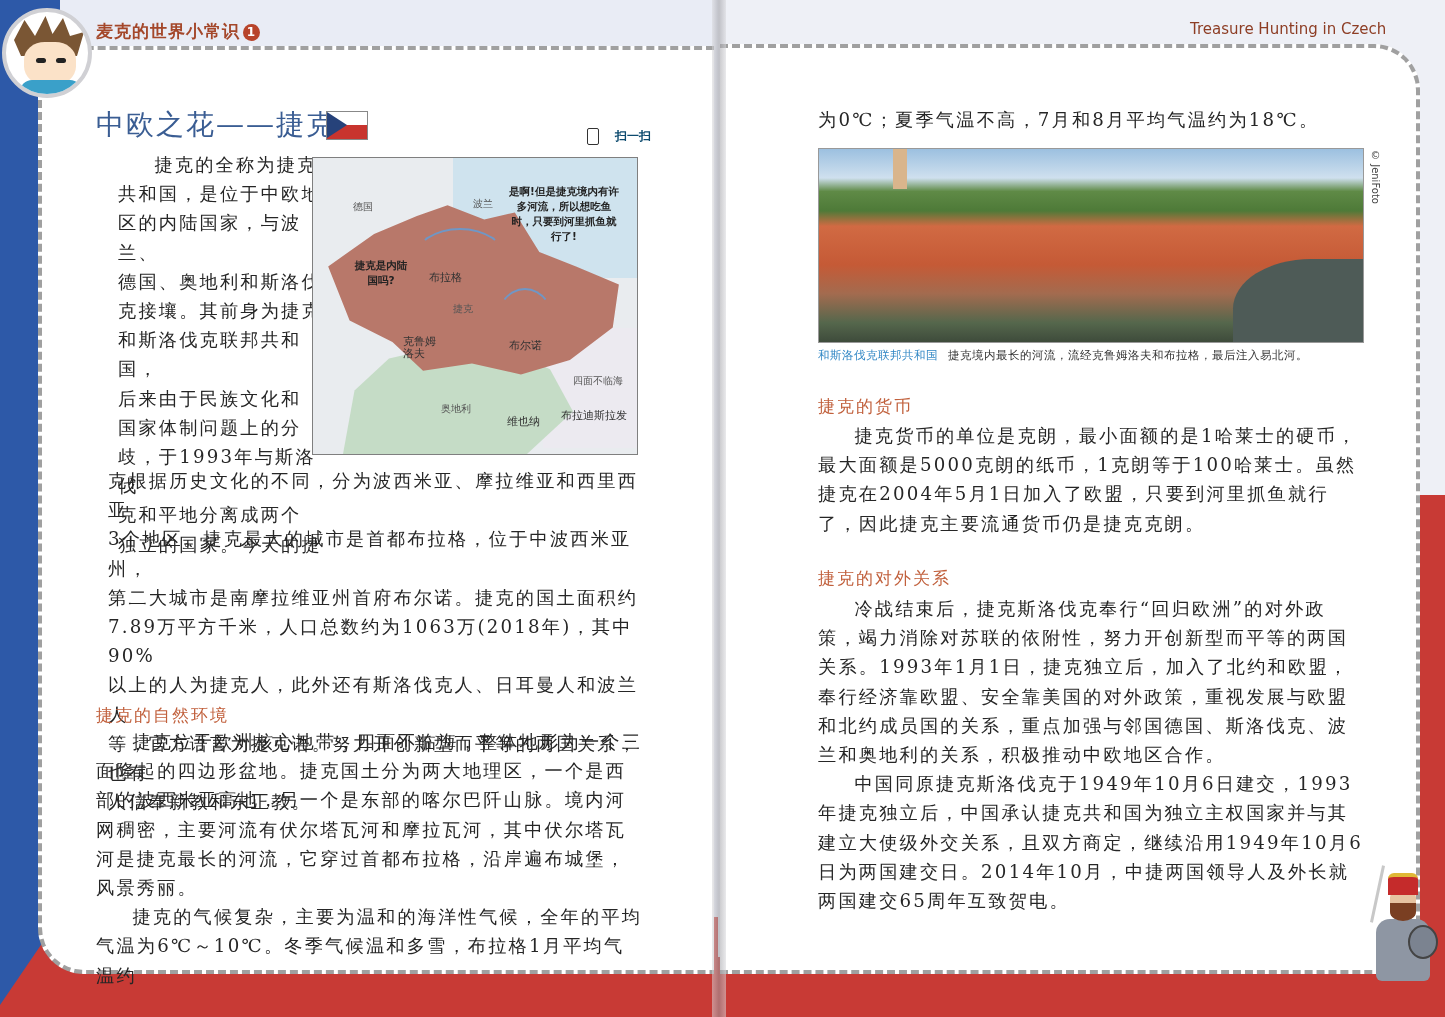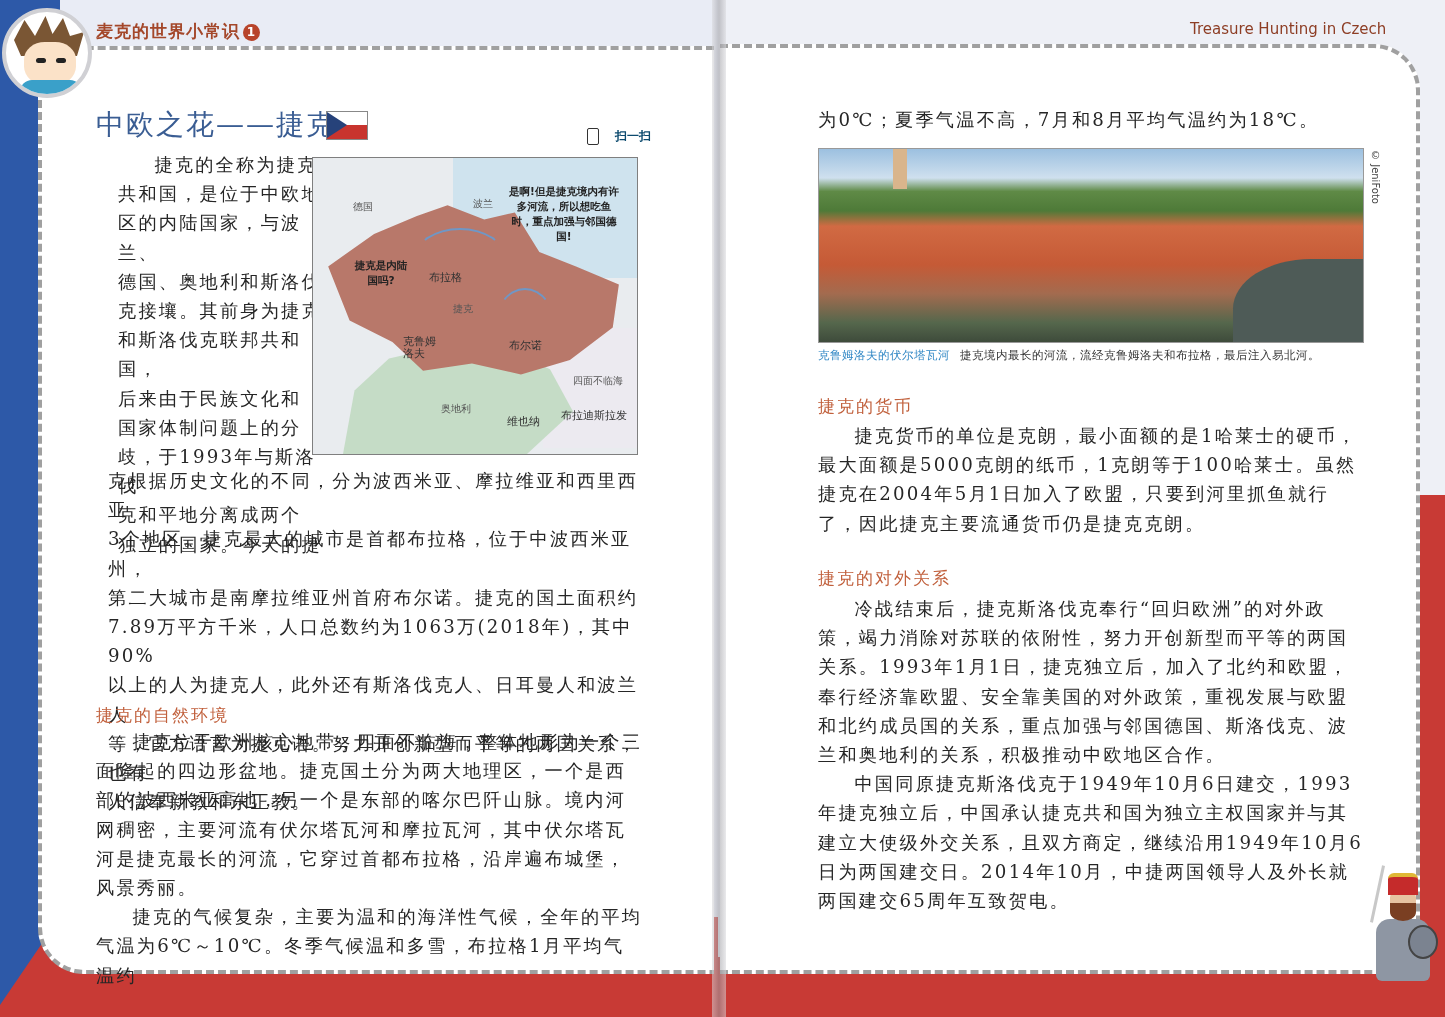--- a/index.html
+++ b/index.html
@@ -138,21 +138,21 @@
     <span class="map-label" style="left:128px;top:244px">奥地利</span>
     <span class="map-label" style="left:260px;top:216px">四面不临海</span>
 
     <span class="map-city" style="left:116px;top:112px">布拉格</span>
     <span class="map-city" style="left:196px;top:180px">布尔诺</span>
     <span class="map-city" style="left:90px;top:178px;width:36px;line-height:12px">克鲁姆洛夫</span>
     <span class="map-city" style="left:194px;top:256px">维也纳</span>
     <span class="map-city" style="left:248px;top:250px">布拉迪斯拉发</span>
 
     <span class="map-bubble" style="left:38px;top:100px;width:60px">捷克是内陆国吗?</span>
-    <span class="map-bubble" style="left:196px;top:26px;width:110px">是啊!但是捷克境内有许多河流，所以想吃鱼时，重点加强与邻国德国!</span>
+    <span class="map-bubble" style="left:196px;top:26px;width:110px">是啊!但是捷克境内有许多河流，所以想吃鱼时，只要到河里抓鱼就行了!</span>
   </div>
 
   <div class="body-text wide-left">
     <p>克根据历史文化的不同，分为波西米亚、摩拉维亚和西里西亚</p>
     <p>3个地区。捷克最大的城市是首都布拉格，位于中波西米亚州，</p>
     <p>第二大城市是南摩拉维亚州首府布尔诺。捷克的国土面积约</p>
     <p>7.89万平方千米，人口总数约为1063万(2018年)，其中90%</p>
     <p>以上的人为捷克人，此外还有斯洛伐克人、日耳曼人和波兰人</p>
     <p>等，官方语言为捷克语。努力开创新型而平等的两国关系，也有</p>
     <p>人信奉新教和东正教。</p>
@@ -165,21 +165,21 @@
   </div>
 
   <div class="body-text wide-right" style="top:105px">为0℃；夏季气温不高，7月和8月平均气温约为18℃。</div>
 
   <div class="photo">
     <div class="tower"></div>
     <div class="river-band"></div>
   </div>
   <div class="photo-credit">© JeniFoto</div>
   <div class="caption">
-    <span class="cap-title">克鲁姆洛夫的伏尔塔瓦河</span><span class="cap-text">捷克境内最长的河流，流经克鲁姆洛夫和布拉格，最后注入易北河。</span>
+    <span class="cap-title">和斯洛伐克联邦共和国</span><span class="cap-text">捷克境内最长的河流，流经克鲁姆洛夫和布拉格，最后注入易北河。</span>
   </div>
 
   <div class="sec-head" style="left:818px;top:395px">捷克的货币</div>
   <div class="body-text wide-right" style="top:421px">
     <p class="indent">捷克货币的单位是克朗，最小面额的是1哈莱士的硬币，最大面额是5000克朗的纸币，1克朗等于100哈莱士。虽然捷克在2004年5月1日加入了欧盟，只要到河里抓鱼就行了，因此捷克主要流通货币仍是捷克克朗。</p>
   </div>
 
   <div class="sec-head" style="left:818px;top:567px">捷克的对外关系</div>
   <div class="body-text wide-right" style="top:594px">
     <p class="indent">冷战结束后，捷克斯洛伐克奉行“回归欧洲”的对外政策，竭力消除对苏联的依附性，努力开创新型而平等的两国关系。1993年1月1日，捷克独立后，加入了北约和欧盟，奉行经济靠欧盟、安全靠美国的对外政策，重视发展与欧盟和北约成员国的关系，重点加强与邻国德国、斯洛伐克、波兰和奥地利的关系，积极推动中欧地区合作。</p>

